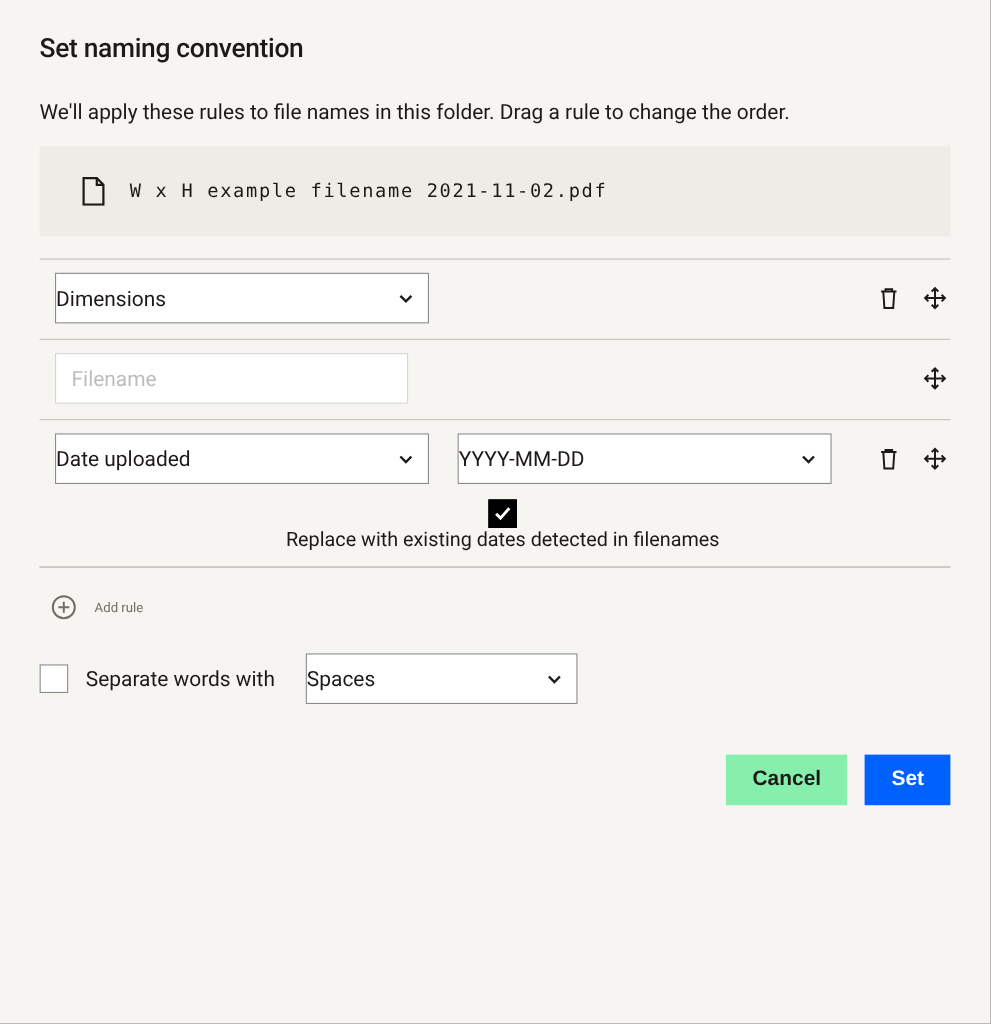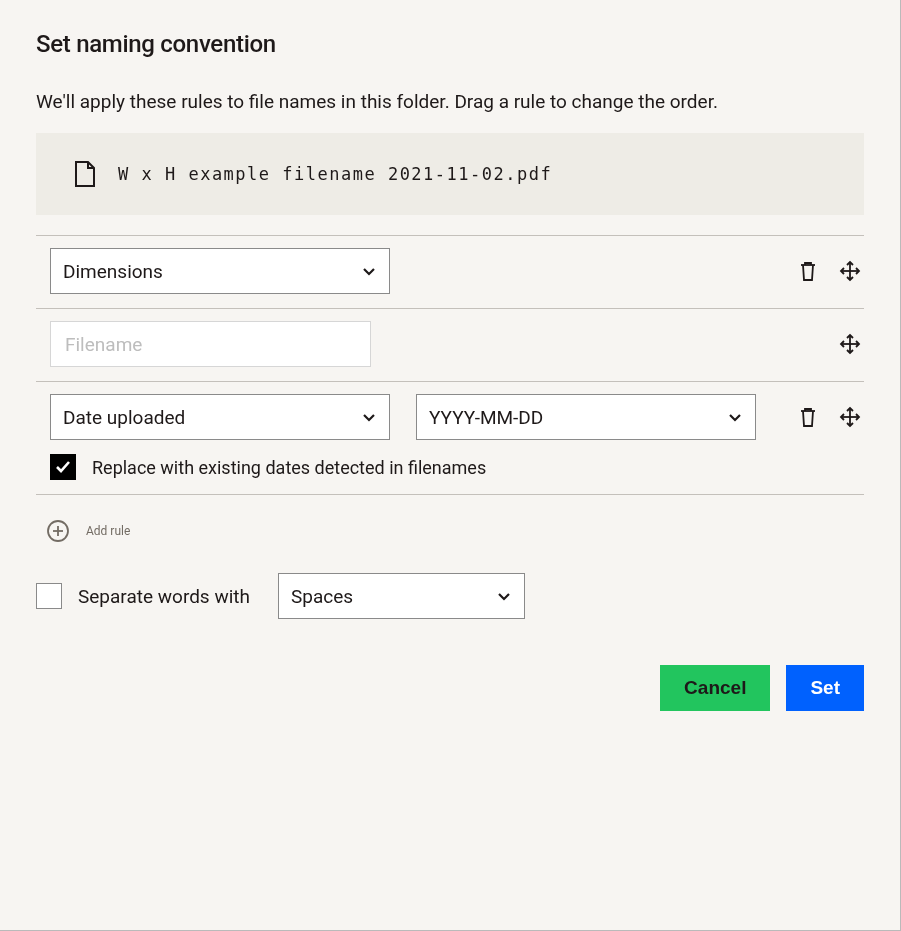--- a/index.html
+++ b/index.html
@@ -64,21 +64,21 @@
     align-items: center;
     gap: 26px;
   }
   .select {
     position: relative;
     height: 46px;
     border: 1px solid #8a8a8a;
     background: #fff;
     display: flex;
     align-items: center;
-    padding: 0 12px;
+    padding: 0 0;
     font-size: 19px;
     cursor: pointer;
     flex: 0 0 auto;
   }
   .select.w340 { width: 340px; }
   .select.w247 { width: 247px; }
   .select .chev {
     position: absolute;
     right: 10px;
     top: 50%;
@@ -103,22 +103,23 @@
     padding-right: 2px;
   }
   .icon-btn {
     width: 24px; height: 24px;
     display: flex; align-items: center; justify-content: center;
     cursor: pointer;
   }
   .checkbox-row {
     display: flex;
     align-items: center;
-    gap: 16px;
+    gap: 0;
     font-size: 18px;
+    flex-direction: column;
   }
   .checkbox {
     width: 26px; height: 26px;
     border: 1px solid #8a8a8a;
     background: #fff;
     display: flex;
     align-items: center;
     justify-content: center;
     cursor: pointer;
     flex: 0 0 auto;
@@ -157,21 +158,21 @@
   .btn {
     height: 46px;
     padding: 0 24px;
     font-size: 19px;
     font-weight: 600;
     border: none;
     cursor: pointer;
     display: flex;
     align-items: center;
   }
-  .btn.secondary { background: #22c55e; color: #1e1919; }
+  .btn.secondary { background: #86efac; color: #1e1919; }
   .btn.primary { background: #0061fe; color: #fff; }
   svg { display: block; }
 </style>
 </head>
 <body>
 
 <div class="wrap">
 
   <h1>Set naming convention</h1>
   <p class="subhead">We'll apply these rules to file names in this folder. Drag a rule to change the order.</p>

